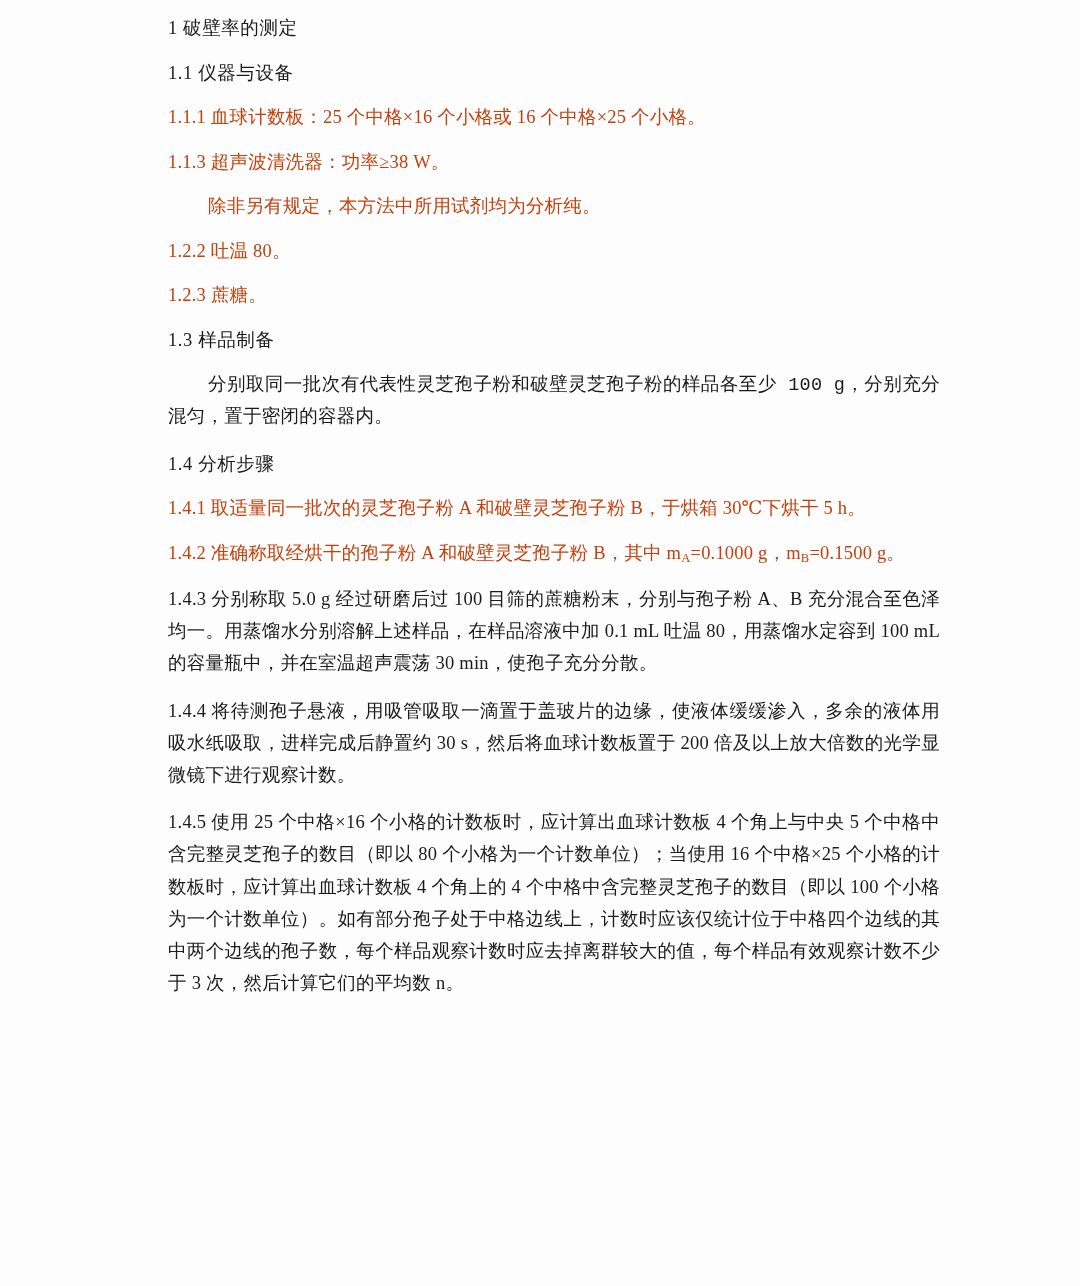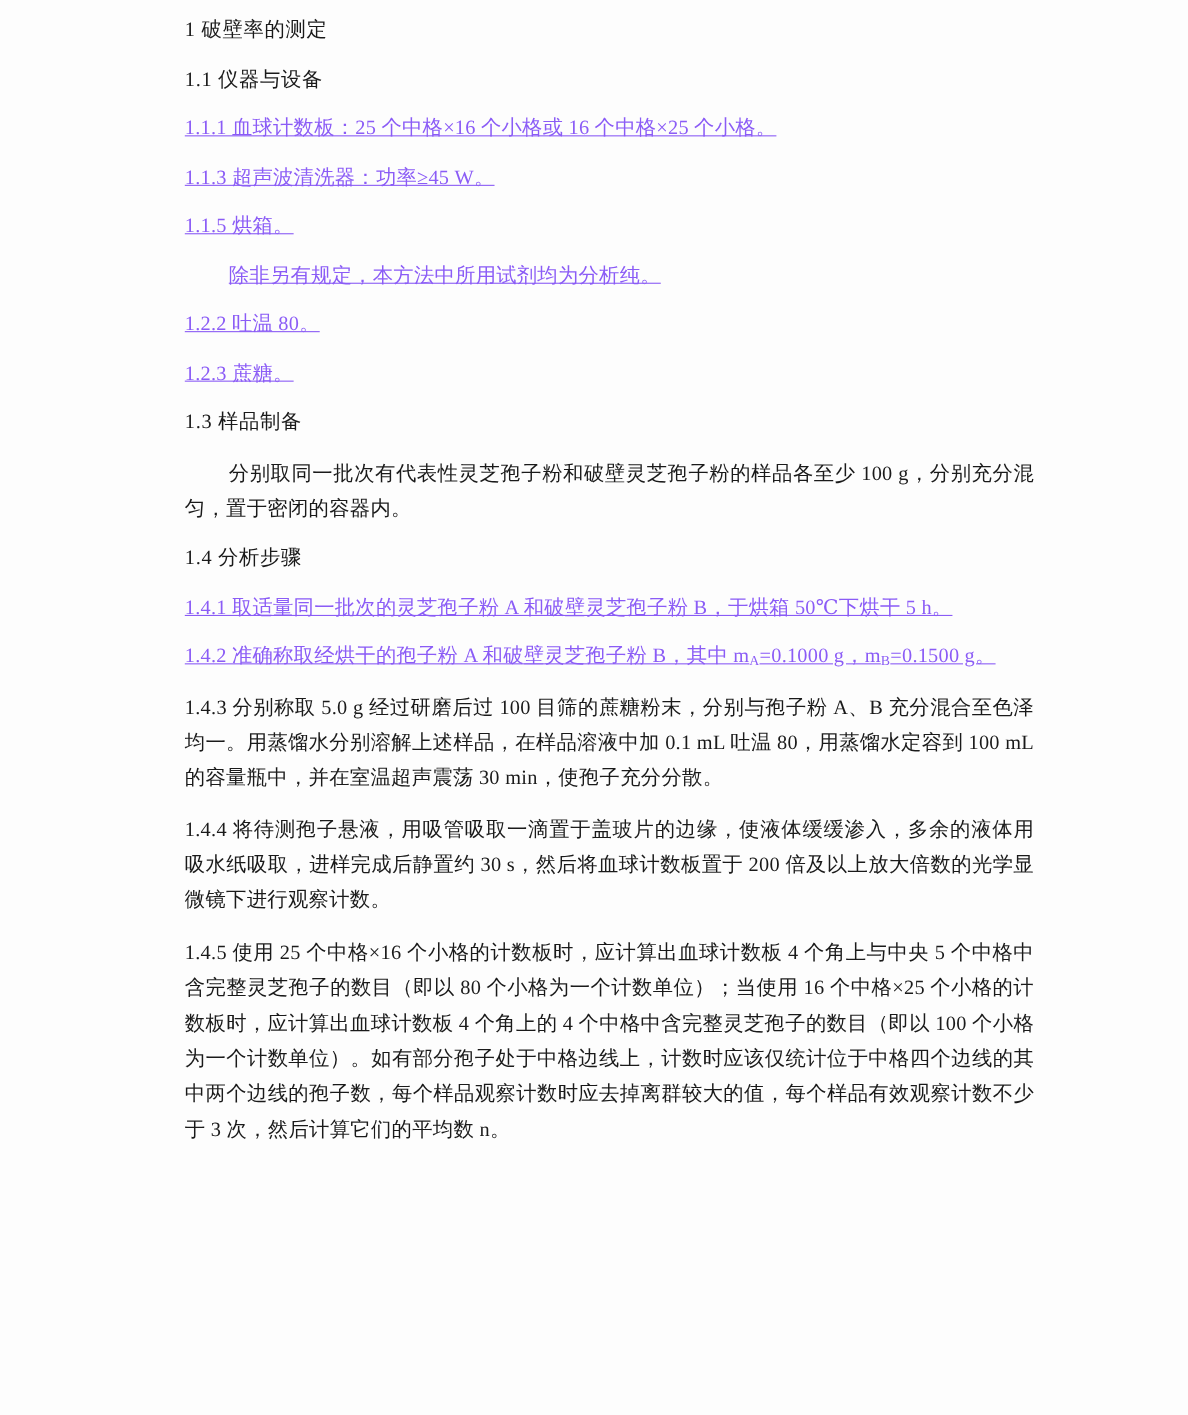--- a/index.html
+++ b/index.html
@@ -21,68 +21,67 @@
     box-sizing: border-box;
     padding: 14px 140px 0 168px;
     background: #fdfdfd;
   }
   .para {
     font-size: 18.5px;
     line-height: 1.62;
     margin: 0 0 14.5px 0;
     text-align: justify;
     letter-spacing: 0.2px;
-    color: #8b5cf6;
-    text-decoration: underline;
+    color: #c2410c;
   }
   .para.indent {
     text-indent: 40px;
   }
   .head {
     font-size: 18.5px;
     line-height: 1.6;
     margin: 0 0 15px 0;
     letter-spacing: 0.6px;
   }
   .block {
     font-size: 18.5px;
     line-height: 1.74;
     margin: 0 0 15px 0;
     text-align: justify;
     letter-spacing: 0.25px;
   }
   .block.ind {
     text-indent: 40px;
+    font-family: Liberation Mono, monospace;
   }
   sub {
     font-size: 0.68em;
     vertical-align: -0.22em;
   }
 </style>
 </head>
 <body>
 
 <div class="page">
 
   <p class="head" id="t0">1  破壁率的测定</p>
 
   <p class="head" id="t1">1.1  仪器与设备</p>
   <p class="para" id="t2">1.1.1  血球计数板：25 个中格×16 个小格或 16 个中格×25 个小格。</p>
-  <p class="para" id="t4">1.1.3  超声波清洗器：功率≥45 W。</p>
-  <p class="para" id="t6">1.1.5  烘箱。</p>
+  <p class="para" id="t4">1.1.3  超声波清洗器：功率≥38 W。</p>
 
   <p class="para indent" id="t8">除非另有规定，本方法中所用试剂均为分析纯。</p>
   <p class="para" id="t10">1.2.2  吐温 80。</p>
   <p class="para" id="t11">1.2.3  蔗糖。</p>
 
   <p class="head" id="t12">1.3  样品制备</p>
   <p class="block ind" id="t13">分别取同一批次有代表性灵芝孢子粉和破壁灵芝孢子粉的样品各至少 100 g，分别充分混匀，置于密闭的容器内。</p>
 
   <p class="head" id="t14">1.4  分析步骤</p>
-  <p class="para" id="t15">1.4.1  取适量同一批次的灵芝孢子粉 A 和破壁灵芝孢子粉 B，于烘箱 50℃下烘干 5 h。</p>
+  <p class="para" id="t15">1.4.1  取适量同一批次的灵芝孢子粉 A 和破壁灵芝孢子粉 B，于烘箱 30℃下烘干 5 h。</p>
 
   <p class="para">
     <span>1.4.2  准确称取经烘干的孢子粉 A 和破壁灵芝孢子粉 B，其中 m</span><sub>A</sub><span>=0.1000 g，m</span><sub>B</sub><span>=0.1500 g。</span>
   </p>
 
   <p class="block" id="t16">1.4.3  分别称取 5.0 g 经过研磨后过 100 目筛的蔗糖粉末，分别与孢子粉 A、B 充分混合至色泽均一。用蒸馏水分别溶解上述样品，在样品溶液中加 0.1 mL 吐温 80，用蒸馏水定容到 100 mL 的容量瓶中，并在室温超声震荡 30 min，使孢子充分分散。</p>
   <p class="block" id="t17">1.4.4 将待测孢子悬液，用吸管吸取一滴置于盖玻片的边缘，使液体缓缓渗入，多余的液体用吸水纸吸取，进样完成后静置约 30  s，然后将血球计数板置于 200 倍及以上放大倍数的光学显微镜下进行观察计数。</p>
   <p class="block" id="t18">1.4.5  使用 25 个中格×16 个小格的计数板时，应计算出血球计数板 4 个角上与中央 5 个中格中含完整灵芝孢子的数目（即以 80 个小格为一个计数单位）；当使用 16 个中格×25 个小格的计数板时，应计算出血球计数板 4 个角上的 4 个中格中含完整灵芝孢子的数目（即以 100 个小格为一个计数单位）。如有部分孢子处于中格边线上，计数时应该仅统计位于中格四个边线的其中两个边线的孢子数，每个样品观察计数时应去掉离群较大的值，每个样品有效观察计数不少于 3 次，然后计算它们的平均数 n。</p>
 
 </div>

